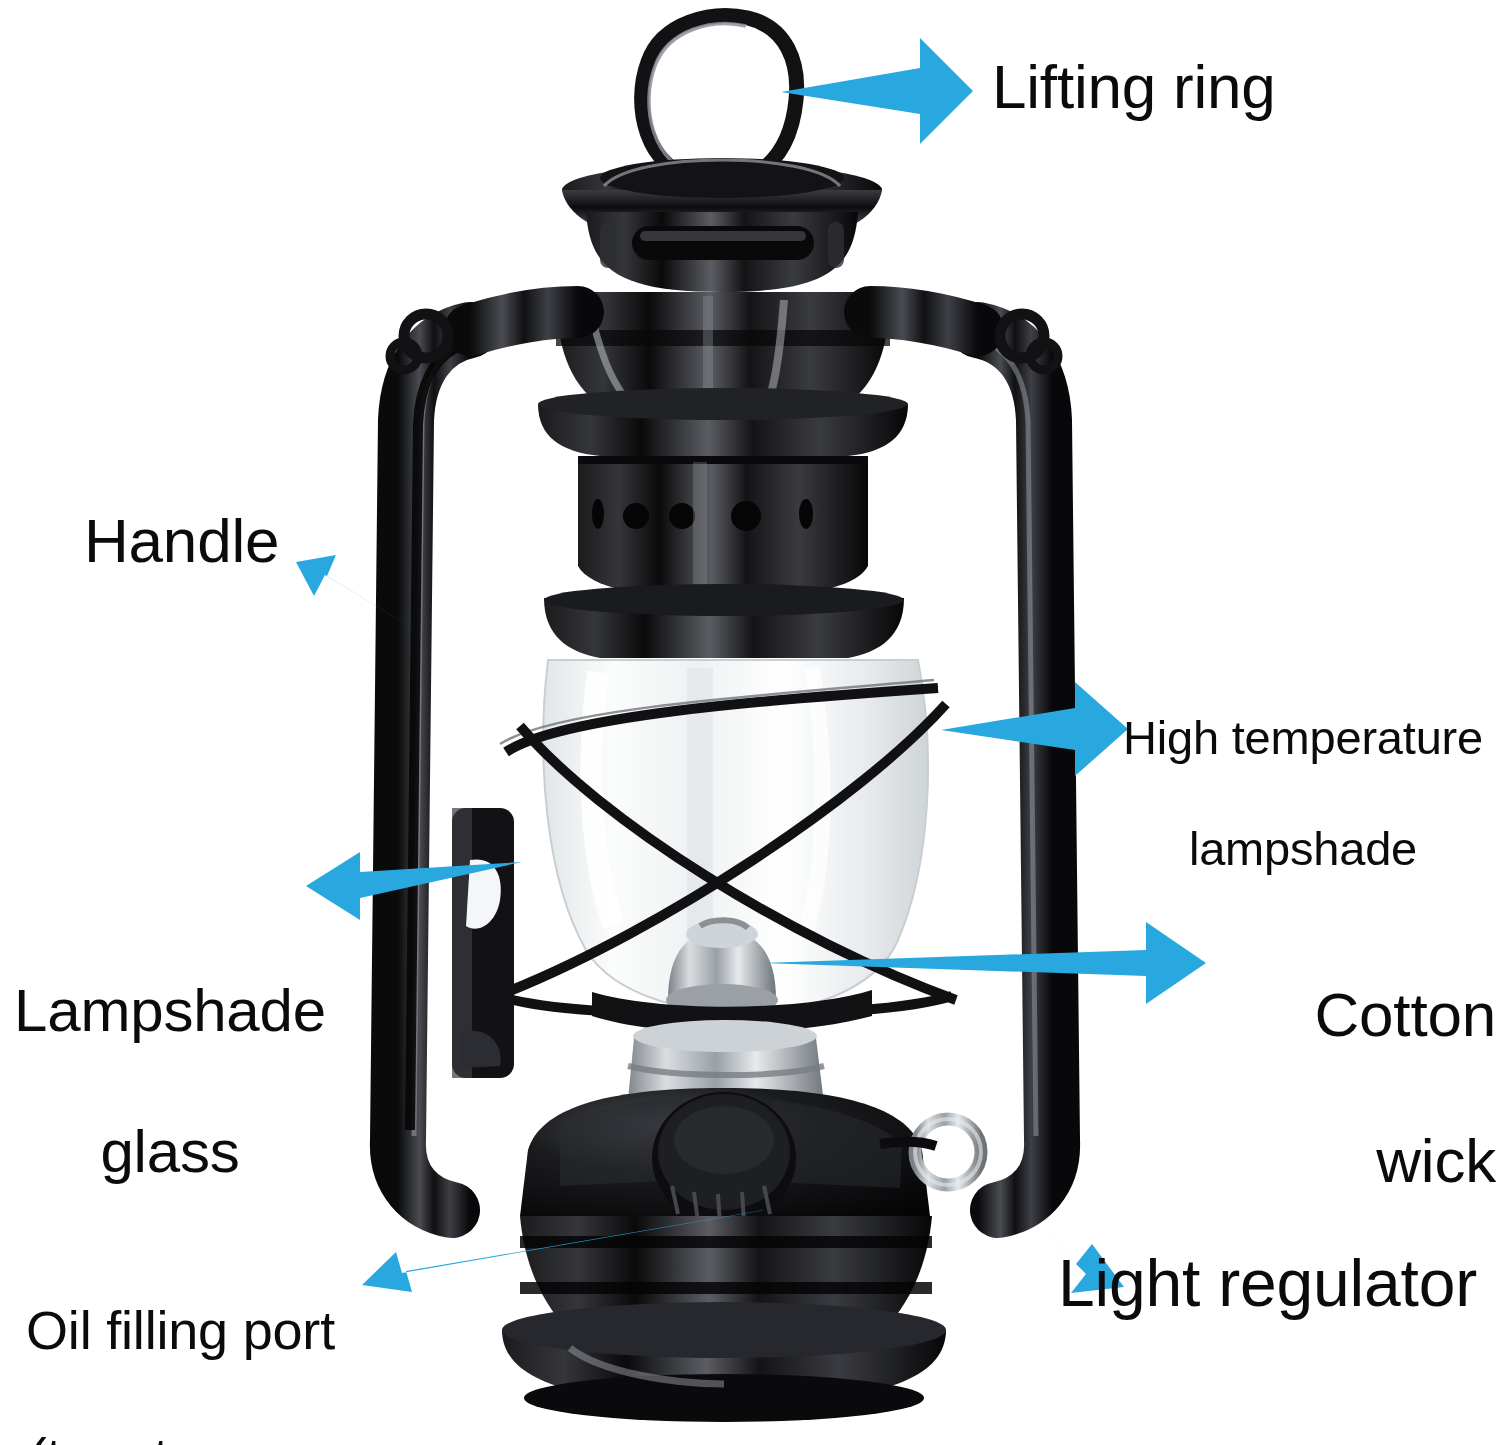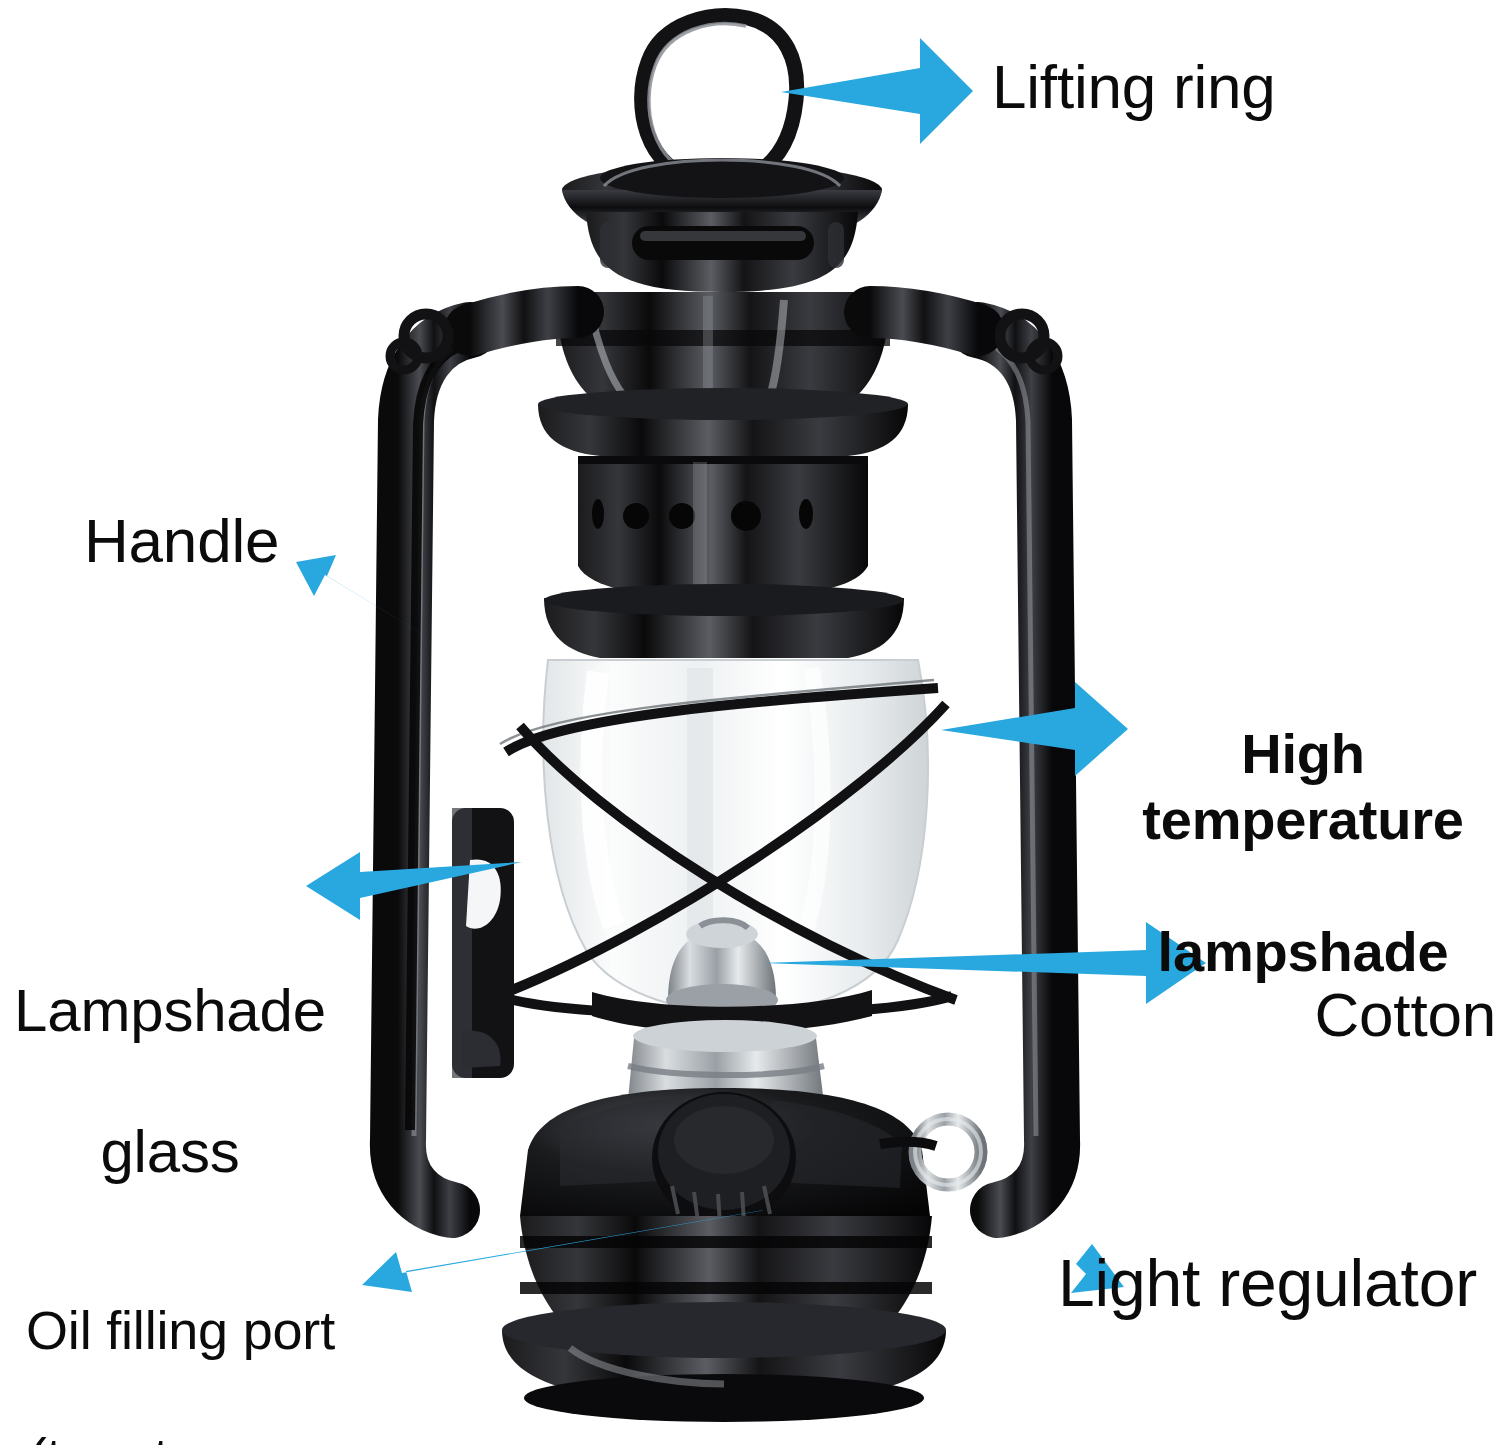--- a/index.html
+++ b/index.html
@@ -14,21 +14,21 @@
   #stage{position:absolute;left:0;top:0;width:1500px;height:1445px;}
   .lbl{
     position:absolute;
     color:#0b0b0b;
     line-height:1.18;
     white-space:pre-line;
     letter-spacing:-0.2px;
   }
   #lbl-lifting-ring{left:992px;top:50px;font-size:62px;}
   #lbl-handle{left:84px;top:504px;font-size:62px;}
-  #lbl-glass{left:1112px;top:655px;font-size:56px;text-align:center;width:382px;font-weight:bold;}
+  #lbl-glass{left:1112px;top:655px;font-size:47px;text-align:center;width:382px;}
   #lbl-picker{left:0px;top:905px;font-size:60px;text-align:center;width:340px;}
   #lbl-wick{left:1206px;top:905px;font-size:62px;text-align:right;width:290px;}
   #lbl-oil{left:8px;top:1235px;font-size:54px;text-align:center;width:345px;}
   #lbl-regulator{left:1058px;top:1245px;font-size:66px;}
 
   .arrow-layer{position:absolute;left:0;top:0;width:1500px;height:1445px;pointer-events:none;}
   .lantern-layer{position:absolute;left:0;top:0;width:1500px;height:1445px;}
 </style>
 </head>
 <body>
@@ -233,20 +233,21 @@
     <div>lampshade</div>
   </div>
 
   <div class="lbl" id="lbl-picker">
     <div>Lampshade</div>
     <div>glass</div>
   </div>
 
   <div class="lbl" id="lbl-wick">
     <div>Cotton</div>
+    <div>wick</div>
   </div>
 
   <div class="lbl" id="lbl-oil">
     <div>Oil filling port</div>
     <div>(turn to open</div>
     
   </div>
 
   <div class="lbl" id="lbl-regulator">Light regulator</div>
 

